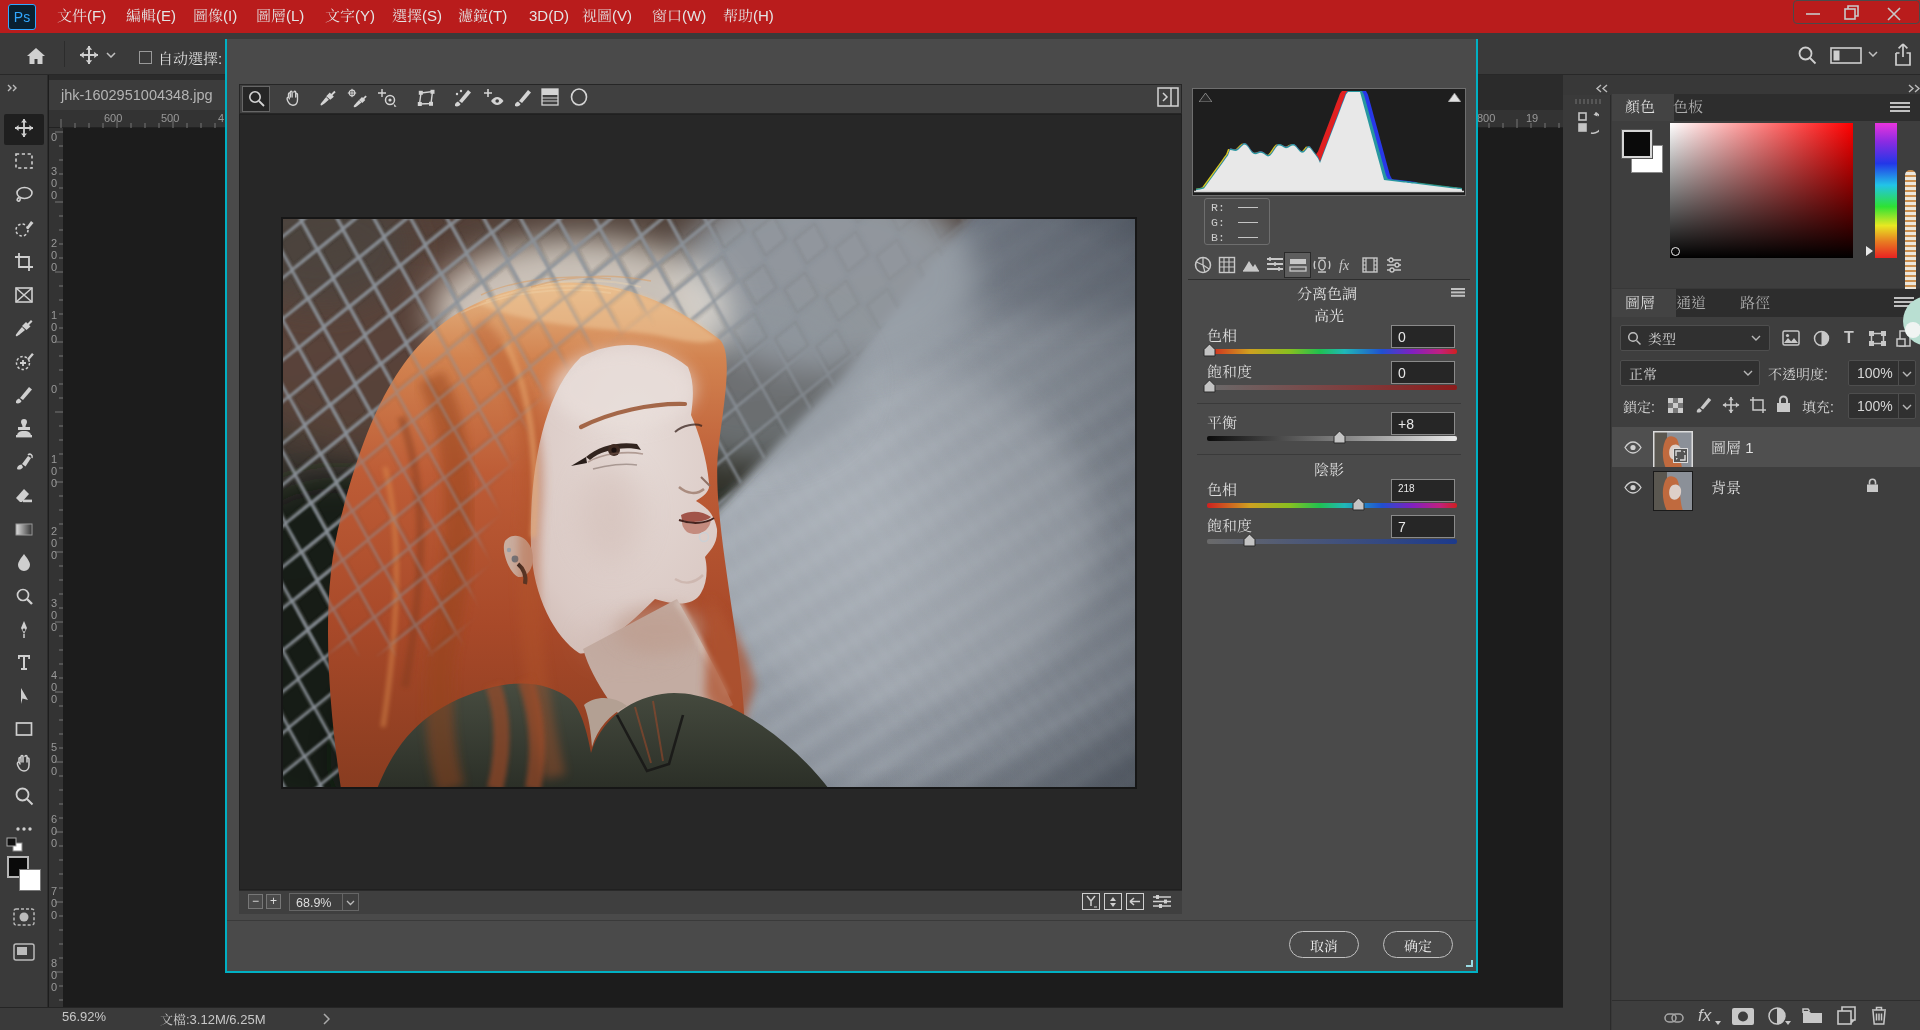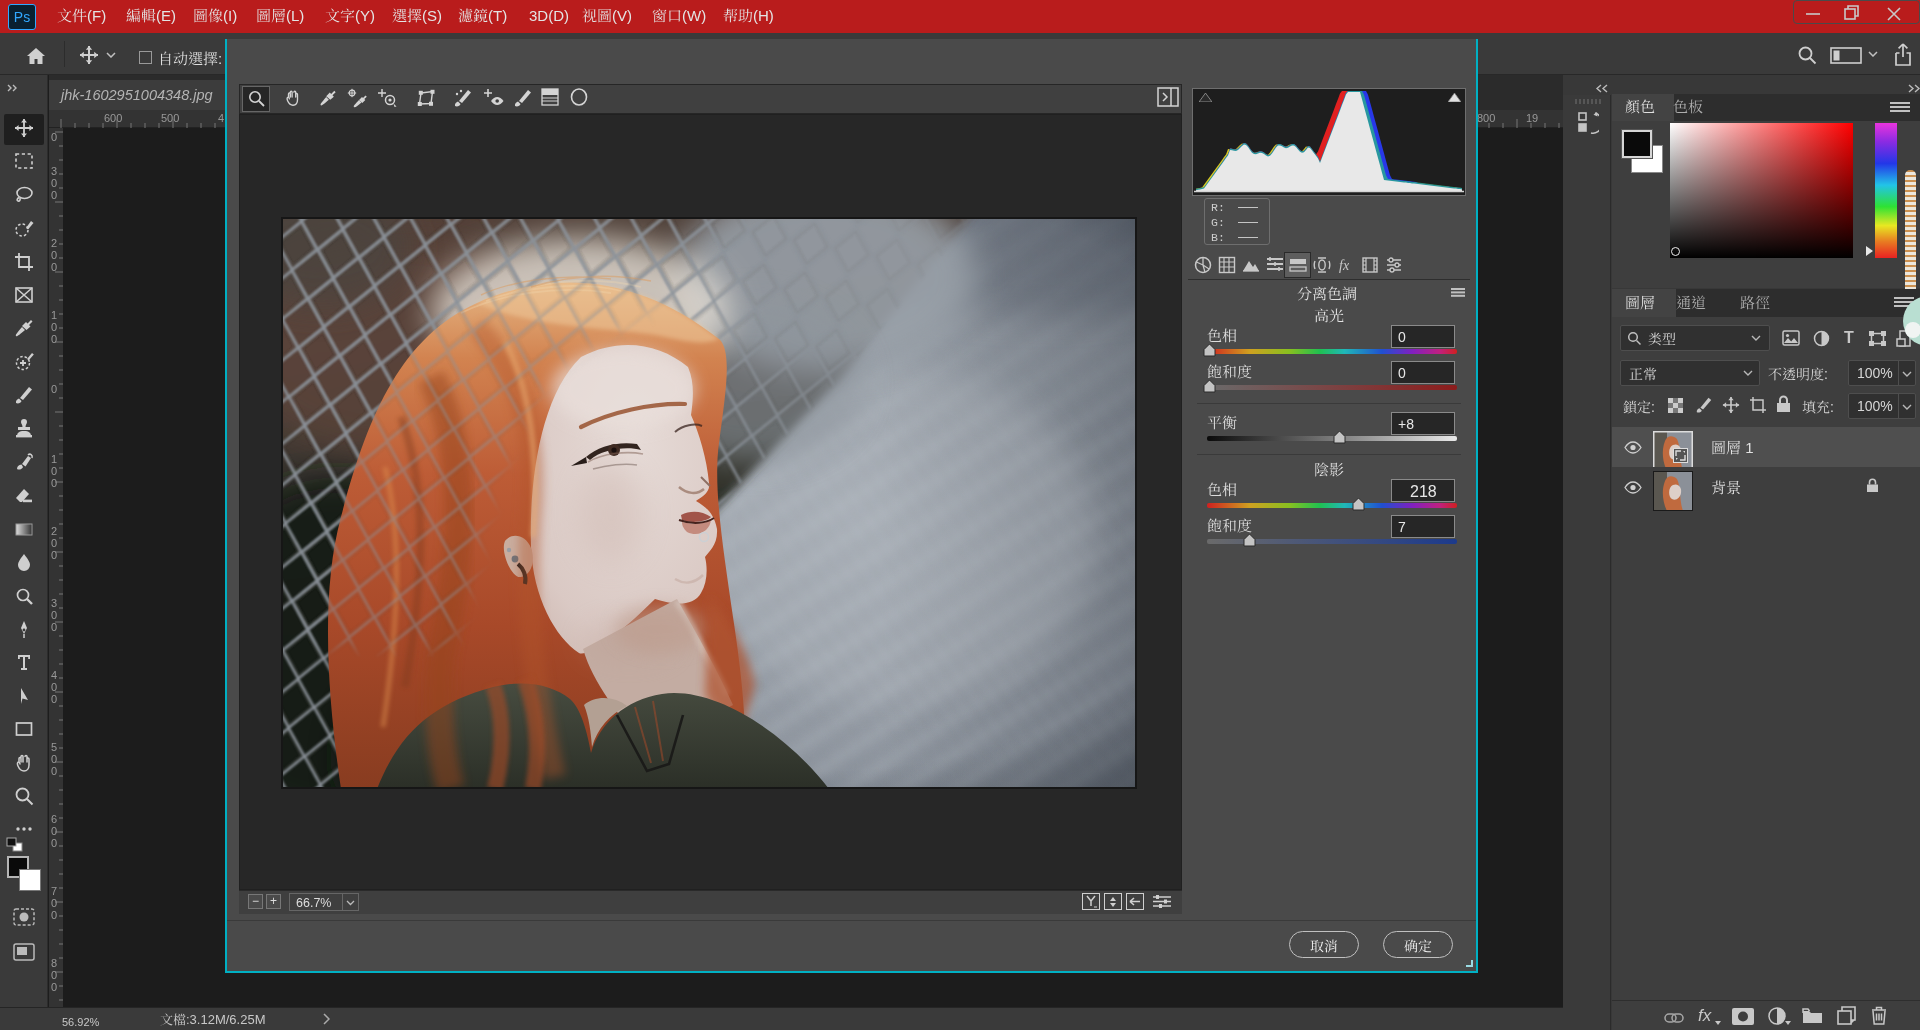--- a/index.html
+++ b/index.html
@@ -154,21 +154,21 @@
     </svg>
     <svg class="ico" style="left:1892px;top:10px;" width="22" height="24" viewBox="0 0 22 24">
       <g stroke="#cfcfcf" stroke-width="1.7" fill="none">
         <path d="M11 1v13M11 1l-4.4 4.4M11 1l4.4 4.4"></path>
         <path d="M4 10v12h14V10h-3.5M7.5 10H4"></path>
       </g>
     </svg>
   </div>
 <div class="ab" style="left:49px;top:75px;width:1514px;height:35px;background:#2b2b2b;"></div>
 <div class="ab" style="left:49px;top:80px;width:191px;height:30px;background:#3c3c3c;">
-    <div class="ab" style="left:12px;top:7px;color:#b4b4b4;font-size:14.5px;font-style:italic;">jhk-1602951004348.jpg</div>
+    <div class="ab" style="left:12px;top:7px;color:#b4b4b4;font-size:14.5px;">jhk-1602951004348.jpg</div>
   </div>
 <div class="ab" style="left:49px;top:110px;width:1514px;height:18px;background:#333;border-bottom:1px solid #222;"></div>
 <svg class="ab" style="left:49px;top:110px;" width="1514" height="18" viewBox="0 0 1514 18">
     <g fill="#999" font-size="11" font-family="Liberation Sans">
       <text x="55" y="12">600</text>
       <text x="112" y="12">500</text>
       <text x="169" y="12">4</text>
       <text x="1428" y="12">800</text>
       <text x="1477" y="12">19</text>
     </g>
@@ -334,21 +334,21 @@
     <svg class="ico" style="left:13px;top:833px;" width="22" height="18" viewBox="0 0 22 18">
       <rect x="1" y="1" width="20" height="16" rx="2" stroke="#bbb" stroke-width="1.5" fill="none" stroke-dasharray="3 2"></rect>
       <circle cx="11" cy="9" r="4.5" fill="#bbb"></circle>
     </svg>
     <svg class="ico" style="left:13px;top:868px;" width="22" height="18" viewBox="0 0 22 18">
       <rect x="1" y="1" width="20" height="16" rx="2" stroke="#bbb" stroke-width="1.5" fill="none"></rect>
       <rect x="4" y="4" width="10" height="8" fill="#bbb"></rect>
     </svg>
   </div>
 <div class="ab" style="left:0;top:1007px;width:1563px;height:23px;background:#3a3a3a;border-top:1px solid #252525;">
-    <div class="ab" style="left:62px;top:8px;color:#c8c8c8;font-size:11px;">56.92%</div>
+    <div class="ab" style="left:62px;top:1px;color:#c8c8c8;font-size:13px;">56.92%</div>
     <div class="ab" style="left:160px;top:4px;color:#c8c8c8;font-size:13px;"><svg width="26" height="13" viewBox="0 -88 200 100" style="vertical-align:-0.12em;" fill="#c8c8c8">
         <use href="#u6587"></use>
         <use href="#u6863" x="100"></use>
       </svg>:3.12M/6.25M</div>
     <svg class="ico" style="left:322px;top:5px;" width="8" height="12" viewBox="0 0 8 12">
       <path d="M2 1l5 5-5 5" stroke="#aaa" stroke-width="1.5" fill="none"></path>
     </svg>
   </div>
 <div class="ab" style="left:1563px;top:75px;width:357px;height:955px;background:#383838;">
     <svg class="ico" style="left:32px;top:9px;" width="14" height="9" viewBox="0 0 14 9">
@@ -811,21 +811,21 @@
             <path d="M0 0H460V440H0z" fill="url(#mesh)"></path>
           </g>
 <rect x="1" y="1" width="854" height="570" fill="none" stroke="#161616" stroke-width="2"></rect>
 </g>
       </svg>
     </div>
     <div class="ab" style="left:12px;top:851px;width:943px;height:24px;background:#3f3f3f;border-top:1px solid #2a2a2a;"></div>
     <div class="ab" style="left:21px;top:855px;width:15px;height:15px;background:#4a4a4a;border:1px solid #777;color:#ddd;font-size:12px;text-align:center;line-height:13px;">−</div>
     <div class="ab" style="left:39px;top:855px;width:15px;height:15px;background:#4a4a4a;border:1px solid #777;color:#ddd;font-size:12px;text-align:center;line-height:13px;">+</div>
     <div class="ab" style="left:62px;top:854px;width:70px;height:18px;background:#3f3f3f;border:1px solid #666;">
-      <div class="ab" style="left:6px;top:2px;color:#ddd;font-size:12.5px;">66.7%</div>
+      <div class="ab" style="left:6px;top:2px;color:#ddd;font-size:12.5px;">68.9%</div>
       <div class="ab" style="left:52px;top:0;width:1px;height:16px;background:#666;"></div>
       <svg class="ico" style="left:56px;top:6px;" width="9" height="6" viewBox="0 0 9 6">
         <path d="M1 1l3.5 3.5L8 1" stroke="#bbb" stroke-width="1.3" fill="none"></path>
       </svg>
     </div>
     <svg class="ico" style="left:855px;top:854px;" width="18" height="17" viewBox="0 0 18 17">
       <rect x="0.5" y="0.5" width="17" height="16" stroke="#d0d0d0" fill="none"></rect>
       <path d="M5 3l4 5v5M13 3l-4 5" stroke="#d0d0d0" stroke-width="1.5" fill="none"></path>
       <path d="M12 14h3" stroke="#d0d0d0"></path>
     </svg>
@@ -957,21 +957,21 @@
     <div class="ab" style="left:970px;top:415px;width:264px;height:1px;background:#3a3a3a;"></div>
     <div class="ab" style="left:1087px;top:422px;"><svg width="30" height="15" viewBox="0 -88 200 100" style="vertical-align:-0.12em;" fill="#e2e2e2">
         <use href="#u9634"></use>
         <use href="#u5f71" x="100"></use>
       </svg></div>
     <div class="ab" style="left:980px;top:442px;"><svg width="30" height="15" viewBox="0 -88 200 100" style="vertical-align:-0.12em;" fill="#dcdcdc">
         <use href="#u8272"></use>
         <use href="#u76f8" x="100"></use>
       </svg></div>
     <div class="ab" style="left:1164px;top:440px;width:64px;height:23px;background:#262626;border:1px solid #8a8a8a;">
-      <div class="ab" style="left:18px;top:3px;color:#e8e8e8;font-size:16px;">218</div>
+      <div class="ab" style="left:6px;top:3px;color:#e8e8e8;font-size:10px;">218</div>
     </div>
     <div class="ab" style="left:980px;top:464px;width:250px;height:5px;background:linear-gradient(to right,#d02020 0%,#d0a020 17%,#88c020 33%,#20c050 45%,#20b8b8 55%,#2050d0 70%,#8020c0 82%,#c02080 93%,#d02020 100%);border-radius:2px;"></div>
     <svg class="ico" style="left:1125px;top:458px;" width="13" height="14" viewBox="0 0 13 14">
       <path d="M6.5 1L12 6.5V13H1V6.5z" fill="#c4c4c4" stroke="#2a2a2a" stroke-width="1"></path>
     </svg>
     <div class="ab" style="left:980px;top:478px;"><svg width="45" height="15" viewBox="0 -88 300 100" style="vertical-align:-0.12em;" fill="#dcdcdc">
         <use href="#u9971"></use>
         <use href="#u548c" x="100"></use>
         <use href="#u5ea6" x="200"></use>
       </svg></div>

